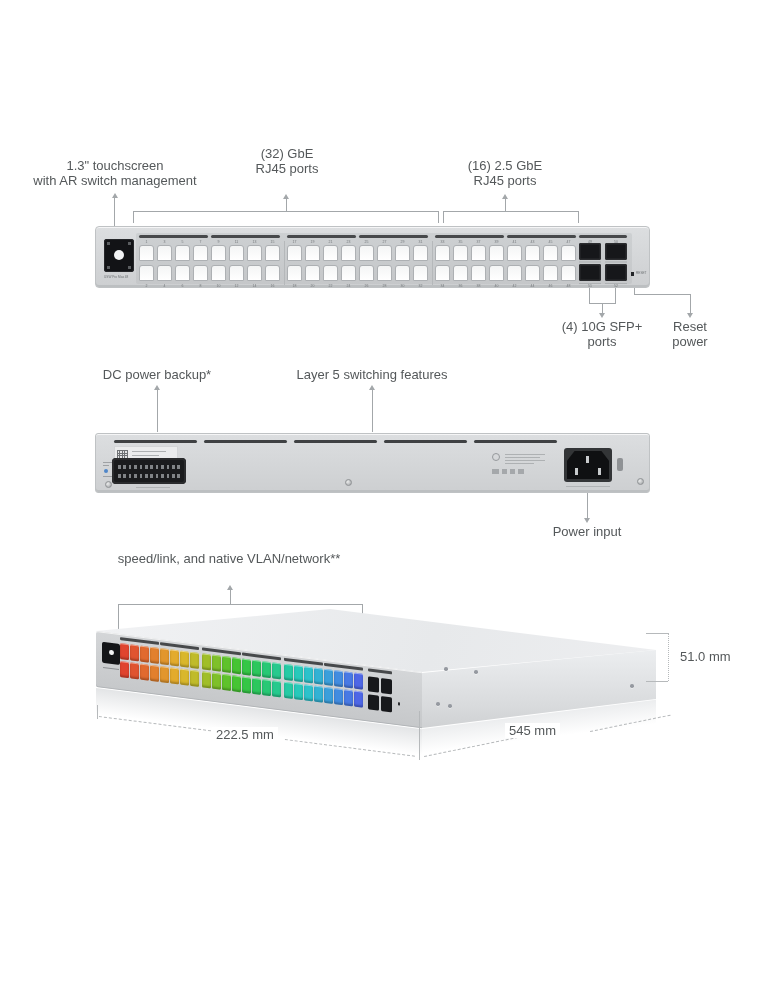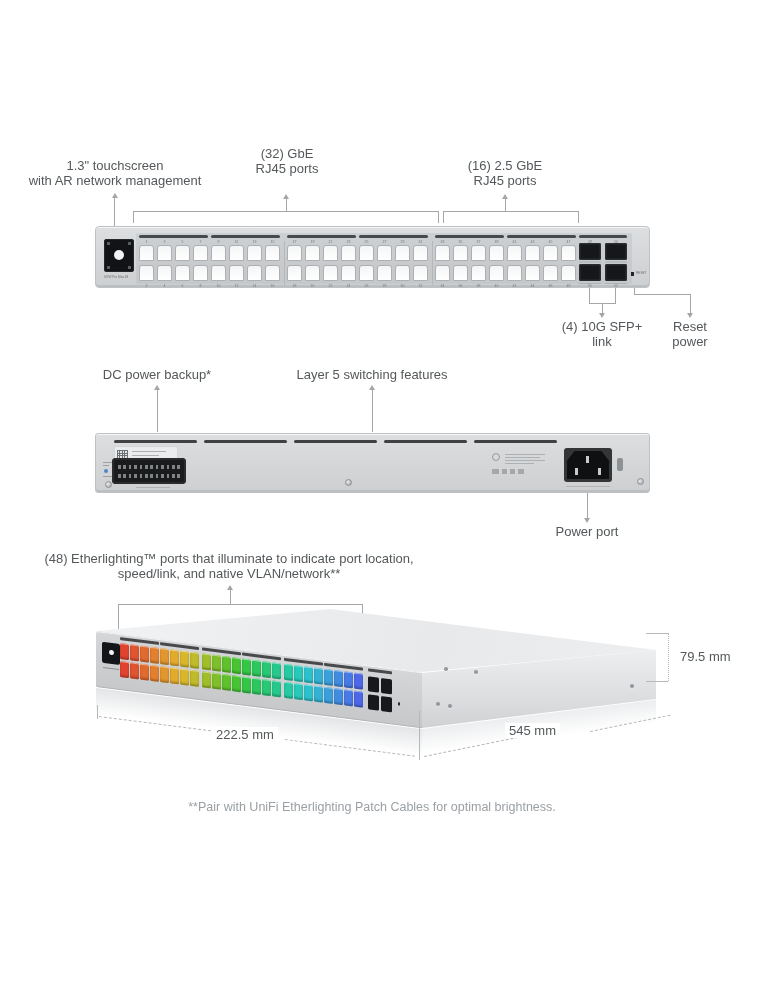--- a/index.html
+++ b/index.html
@@ -30,21 +30,21 @@
   .port3d{position:absolute;width:9px;height:16px;border-radius:1.5px;box-shadow:inset 0 1px 0 rgba(255,255,255,.45),inset 0 -2px 2px rgba(0,0,0,.25);}
   .screw3d{position:absolute;width:3.5px;height:3.5px;border-radius:50%;background:#9599a0;box-shadow:0 .5px 0 rgba(255,255,255,.8);}
 </style>
 </head>
 <body>
 
 <div id="canvas">
 
   <div class="lbl" style="left:15px;top:158px;width:200px">
     <div>1.3" touchscreen</div>
-    <div>with AR network management</div>
+    <div>with AR switch management</div>
   </div>
   <div class="lbl" style="left:227px;top:146px;width:120px">
     <div>(32) GbE</div>
     <div>RJ45 ports</div>
   </div>
   <div class="lbl" style="left:445px;top:158px;width:120px">
     <div>(16) 2.5 GbE</div>
     <div>RJ45 ports</div>
   </div>
 
@@ -190,21 +190,21 @@
     <div style="position:absolute;left:535px;top:45px;width:3px;height:4px;background:#222427"></div>
   </div>
 
   <div class="vline" style="left:589px;top:288px;height:15px"></div>
   <div class="vline" style="left:615px;top:288px;height:15px"></div>
   <div class="hline" style="left:589px;top:303px;width:27px"></div>
   <div class="vline" style="left:602px;top:303px;height:11px"></div>
   <div class="ah-down" style="left:599px;top:313px"></div>
   <div class="lbl" style="left:552px;top:319px;width:100px">
     <div>(4) 10G SFP+</div>
-    <div>link</div>
+    <div>ports</div>
   </div>
   <div class="vline" style="left:634px;top:288px;height:6px"></div>
   <div class="hline" style="left:634px;top:294px;width:56px"></div>
   <div class="vline" style="left:690px;top:294px;height:20px"></div>
   <div class="ah-down" style="left:687px;top:313px"></div>
   <div class="lbl" style="left:650px;top:319px;width:80px">
     <div>Reset</div>
     <div>power</div>
   </div>
 
@@ -279,24 +279,23 @@
       <div style="position:absolute;left:22px;top:8px;width:3px;height:7px;background:#c8cbcd"></div>
       <div style="position:absolute;left:11px;top:20px;width:3px;height:7px;background:#c8cbcd"></div>
       <div style="position:absolute;left:34px;top:20px;width:3px;height:7px;background:#c8cbcd"></div>
     </div>
     <div style="position:absolute;left:521px;top:24px;width:6px;height:13px;background:#8f9295;border-radius:2px"></div>
     <div class="mline" style="left:470px;top:52px;width:44px;background:#b1b4b6"></div>
   </div>
 
   <div class="vline" style="left:587px;top:493px;height:26px"></div>
   <div class="ah-down" style="left:584px;top:518px"></div>
-  <div class="lbl" style="left:527px;top:524px;width:120px">Power port</div>
+  <div class="lbl" style="left:527px;top:524px;width:120px">Power input</div>
 
   <div class="lbl" style="left:29px;top:551px;width:400px">
-    <div>(48) Etherlighting™ ports that illuminate to indicate port location,</div>
     <div>speed/link, and native VLAN/network**</div>
   </div>
   <div class="ah-up" style="left:227px;top:585px"></div>
   <div class="vline" style="left:230px;top:589px;height:16px"></div>
   <div style="position:absolute;left:118px;top:604px;width:244px;height:26px;border-top:1px solid #a3a7aa;border-left:1px solid #a3a7aa"></div>
   <div class="vline" style="left:362px;top:604px;height:54px"></div>
 
   <div style="position:absolute;left:96px;top:609px;width:560px;height:63px;background:linear-gradient(105deg,#f1f2f4 0%,#e7e9eb 60%,#edeef0 100%);clip-path:polygon(0px 22px,326px 63px,560px 41px,234px 0px)"></div>
   <div style="position:absolute;left:422px;top:650px;width:234px;height:78px;background:linear-gradient(180deg,#eceef0 0%,#d9dbdd 70%,#cfd1d3 100%);clip-path:polygon(0px 23px,234px 0px,234px 49px,0px 78px)"></div>
   <div class="screw3d" style="left:444px;top:667px"></div>
@@ -373,29 +372,28 @@
       <div style="position: absolute; left: 285px; top: 29px; width: 11px; height: 15px; background: rgb(23, 24, 27); border-radius: 1.5px;"></div>
       <div style="position: absolute; left: 302px; top: 33px; width: 2px; height: 3px; background: rgb(44, 45, 48);"></div>
     </div>
 
   <div style="position:absolute;left:96px;top:688px;width:326px;height:26px;background:linear-gradient(180deg,rgba(185,189,193,.4),rgba(255,255,255,0));transform:skewY(7.2deg);transform-origin:left top"></div>
   <div style="position:absolute;left:422px;top:729px;width:234px;height:24px;background:linear-gradient(180deg,rgba(200,204,208,.35),rgba(255,255,255,0));transform:skewY(-7.1deg);transform-origin:left top"></div>
 
   <div class="tick" style="left:646px;top:633px;width:22px;height:1px"></div>
   <div class="tick" style="left:646px;top:681px;width:22px;height:1px"></div>
   <div style="position:absolute;left:668px;top:633px;height:48px;border-left:1px dotted #b6b9bb"></div>
-  <div class="dim" style="left:676px;top:649px">79.5 mm</div>
+  <div class="dim" style="left:676px;top:649px">51.0 mm</div>
 
   <div class="tick" style="left:97px;top:705px;width:1px;height:14px"></div>
   <div class="tick" style="left:419px;top:711px;width:1px;height:49px"></div>
   <div class="dash" style="left:99px;top:716px;width:118px;transform:rotate(7.3deg)"></div>
   <div class="dim" style="left:212px;top:727px">222.5 mm</div>
   <div class="dash" style="left:285px;top:739px;width:131px;transform:rotate(7.3deg)"></div>
 
   <div class="dash" style="left:424px;top:756px;width:96px;transform:rotate(-11.5deg)"></div>
   <div class="dim" style="left:505px;top:723px">545 mm</div>
   <div class="dash" style="left:590px;top:731px;width:82px;transform:rotate(-11.5deg)"></div>
 
   <div class="foot" style="left:86px;top:799px;width:572px">
-    <div>**Pair with UniFi Etherlighting Patch Cables for optimal brightness.</div>
   </div>
 
 </div>
 
 </body></html>

